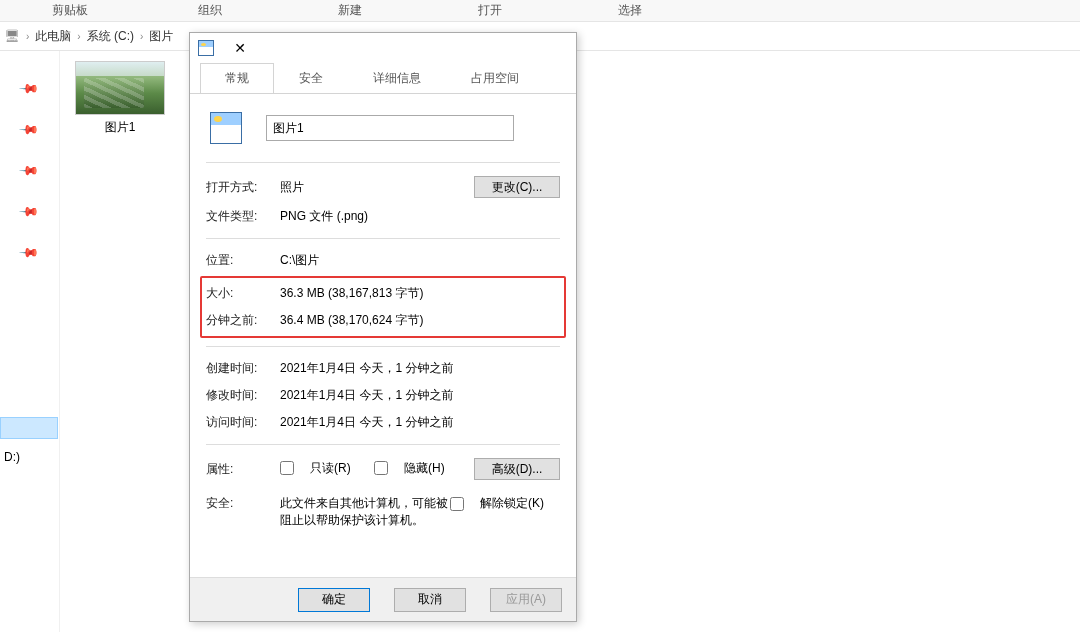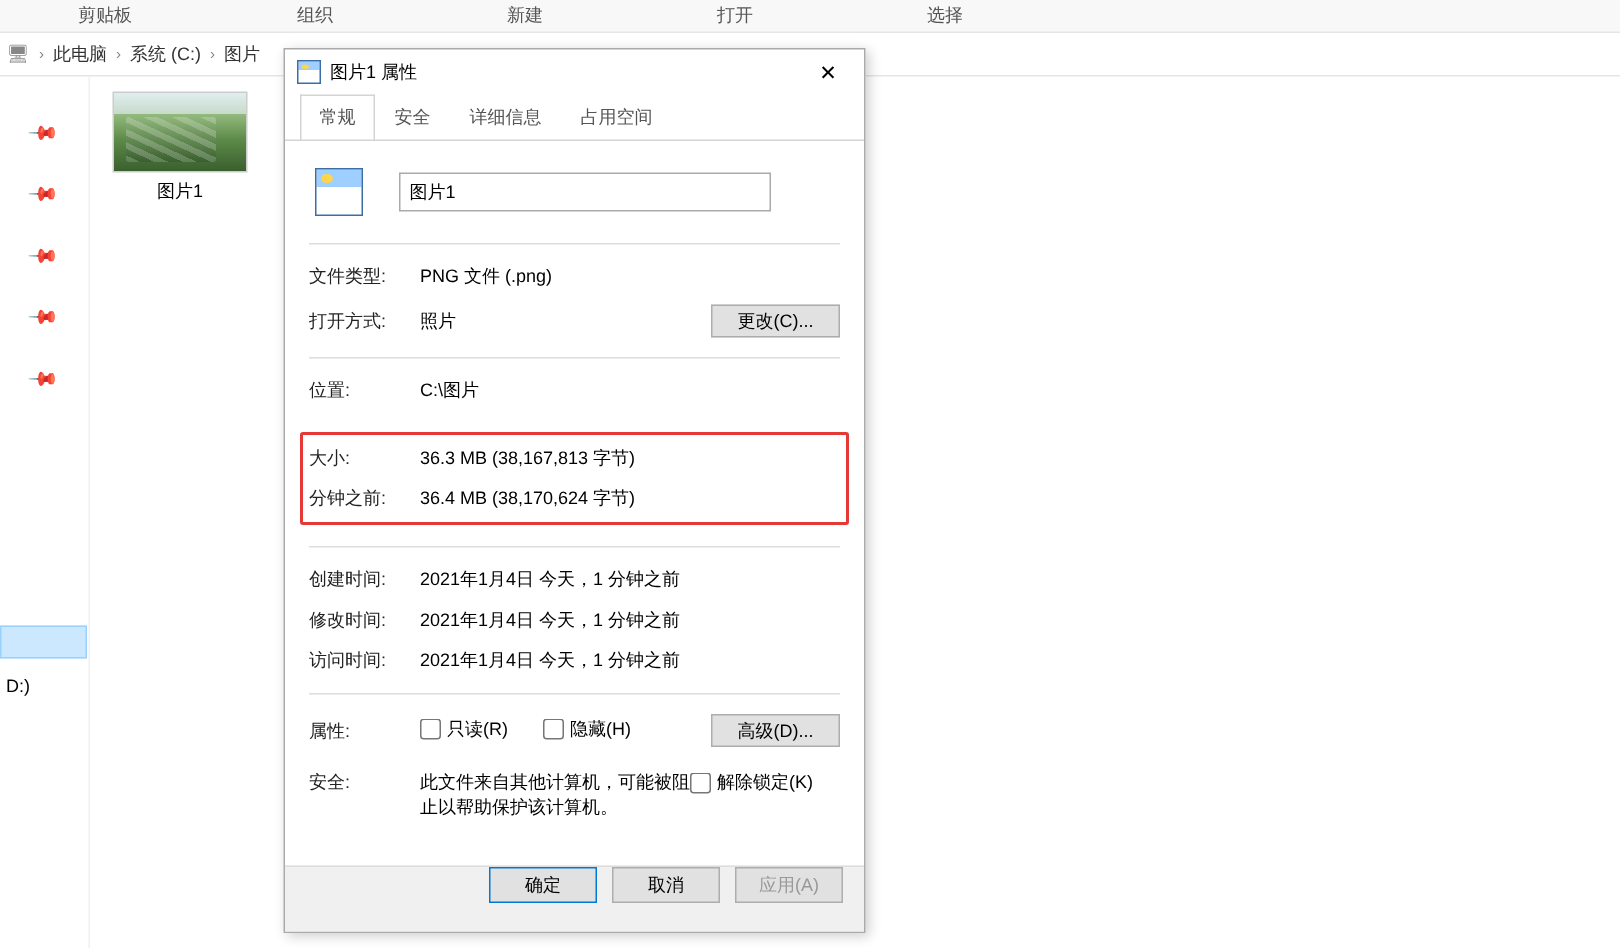--- a/index.html
+++ b/index.html
@@ -162,21 +162,21 @@
     justify-content: center;
     font-size: 14px;
   }
   .dlg-tabs {
     display: flex;
     padding: 0 10px;
     gap: 0;
     background: #fff;
   }
   .dlg-tab {
-    padding: 6px 12px;
+    padding: 6px 24px;
     font-size: 12px;
     color: #555;
     border: 1px solid transparent;
   }
   .dlg-tab.active {
     border: 1px solid #d4d4d4;
     border-bottom: 1px solid #fff;
     background: #fff;
   }
   .dlg-body {
@@ -222,36 +222,36 @@
     border: 1px solid #adadad;
     background: #e1e1e1;
     font-size: 12px;
     font-family: inherit;
     padding: 0;
   }
   .highlight-box {
     border: 2px solid #e53935;
     border-radius: 2px;
     padding: 2px 4px;
-    margin: 14px -6px;
+    margin: 2px -6px;
   }
   .chk {
     display: inline-flex;
     align-items: center;
-    gap: 4px;
+    gap: 16px;
     margin-right: 20px;
   }
   .chk input { width: 14px; height: 14px; }
   .dlg-footer {
     height: 44px;
     border-top: 1px solid #ddd;
     display: flex;
-    align-items: flex-start;
+    align-items: center;
     justify-content: flex-end;
-    gap: 10px;
+    gap: 24px;
     padding: 0 14px;
     background: #f0f0f0;
   }
   .btn {
     width: 72px;
     height: 24px;
     border: 1px solid #adadad;
     background: #e1e1e1;
     font-size: 12px;
     font-family: inherit;
@@ -295,46 +295,45 @@
     <div class="file-item">
       <div class="thumb"></div>
       <div class="file-label">图片1</div>
     </div>
   </div>
 </div>
 
 <div class="dialog">
   <div class="dlg-titlebar">
     <span class="dlg-icon"></span>
-    <span class="dlg-title">图片1 属性</span>
     <div class="dlg-close">✕</div>
   </div>
 
   <div class="dlg-tabs">
     <div class="dlg-tab active">常规</div>
     <div class="dlg-tab">安全</div>
     <div class="dlg-tab">详细信息</div>
     <div class="dlg-tab">占用空间</div>
   </div>
 
   <div class="dlg-body">
     <div class="top-area">
       <div class="big-icon"></div>
       <input class="name-input" value="图片1" style="">
     </div>
     <div class="sep-line"></div>
 
     <div class="row">
-      <div class="lbl">文件类型:</div>
-      <div class="val">PNG 文件 (.png)</div>
-    </div>
-    <div class="row">
       <div class="lbl">打开方式:</div>
       <div class="val">照片</div>
       <button class="btn-side">更改(C)...</button>
+    </div>
+    <div class="row">
+      <div class="lbl">文件类型:</div>
+      <div class="val">PNG 文件 (.png)</div>
     </div>
     <div class="sep-line"></div>
 
     <div class="row">
       <div class="lbl">位置:</div>
       <div class="val">C:\图片</div>
     </div>
 
     <div class="highlight-box">
       <div class="row">

